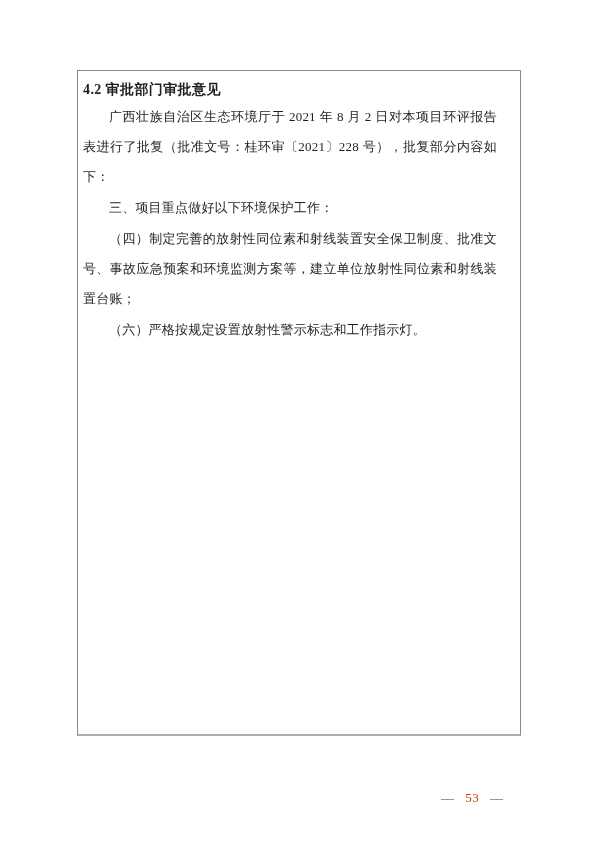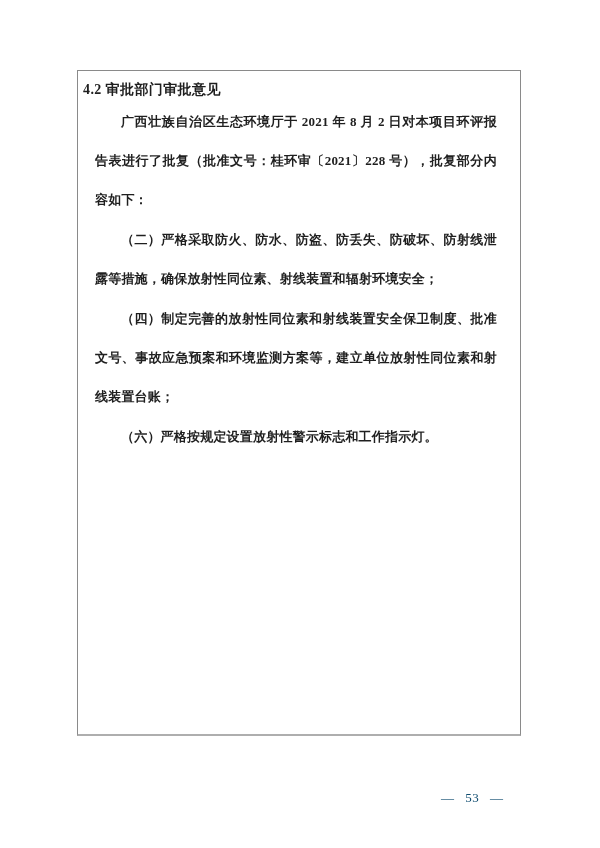--- a/index.html
+++ b/index.html
@@ -28,48 +28,47 @@
     background: #ffffff;
   }
   .section-heading {
     margin: 0 0 2px 0;
     font-size: 14px;
     line-height: 20px;
     font-weight: bold;
     letter-spacing: 0.4px;
   }
   .para {
-    margin: 0 0 1px 12px;
+    margin: 0 0 1px 0;
     font-size: 13px;
-    line-height: 39px;
+    line-height: 30px;
     text-align: justify;
     text-indent: 2em;
     letter-spacing: 0.2px;
-    font-weight: bold;
   }
   .page-number {
     position: absolute;
     top: 790px;
     left: 441px;
     font-size: 13px;
-    color: #0c4a6e;
+    color: #c2410c;
     word-spacing: 7px;
     letter-spacing: 0.5px;
     white-space: nowrap;
   }
 </style>
 </head>
 <body>
 
 <div class="page">
 
   <div class="approval-box">
     <h2 class="section-heading">4.2 审批部门审批意见</h2>
 
     <p class="para">广西壮族自治区生态环境厅于 2021 年 8 月 2 日对本项目环评报告表进行了批复（批准文号：桂环审〔2021〕228 号），批复部分内容如下：</p>
-    <p class="para">（二）严格采取防火、防水、防盗、防丢失、防破坏、防射线泄露等措施，确保放射性同位素、射线装置和辐射环境安全；</p>
+    <p class="para">三、项目重点做好以下环境保护工作：</p>
     <p class="para">（四）制定完善的放射性同位素和射线装置安全保卫制度、批准文号、事故应急预案和环境监测方案等，建立单位放射性同位素和射线装置台账；</p>
     <p class="para">（六）严格按规定设置放射性警示标志和工作指示灯。</p>
   </div>
 
   <div class="page-number">— 53 —</div>
 
 </div>
 
 </body></html>

